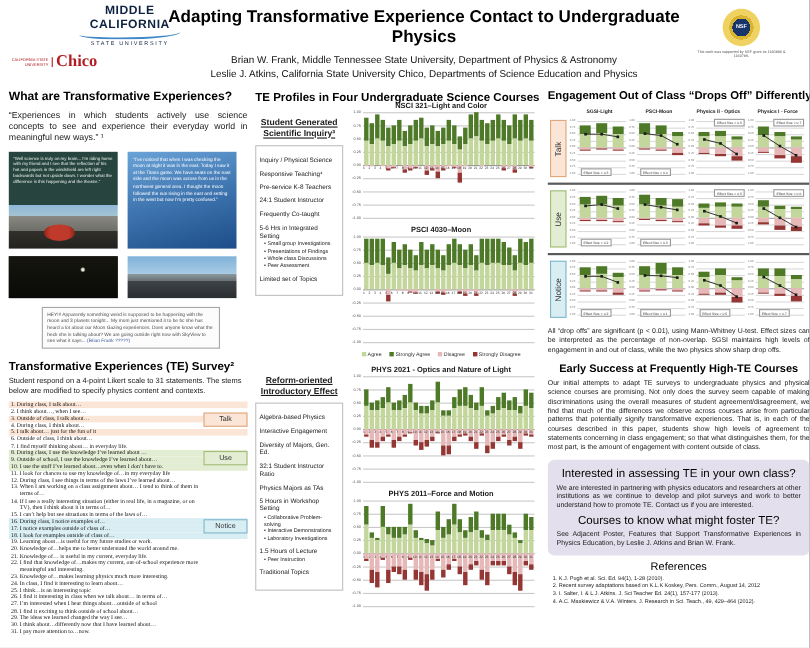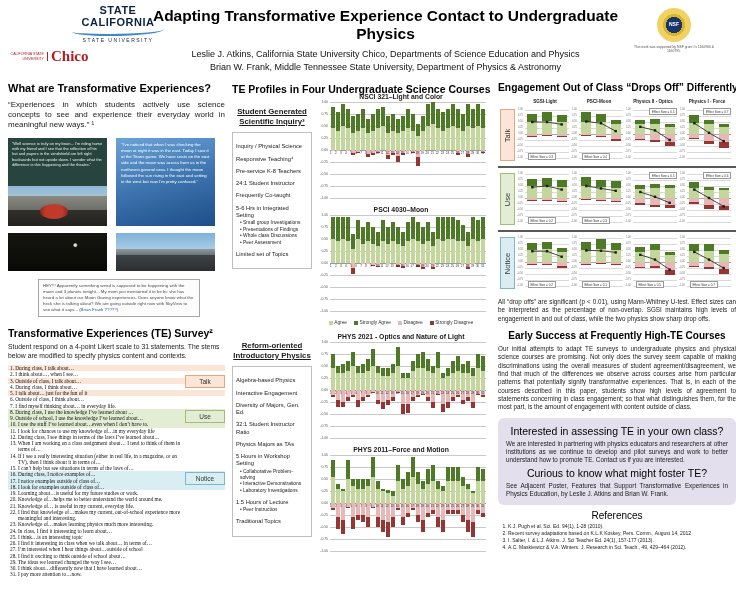--- a/index.html
+++ b/index.html
@@ -99,34 +99,34 @@
   .h-refs{font-size:10px;text-align:center;font-weight:normal;margin-top:5px;}
   .refs{font-size:5px;line-height:1.45;margin-top:2px;color:#222;padding-left:10px;}
 </style>
 </head>
 <body>
 
 <div class="poster">
 
   <div class="hdr">
     <div class="mtsu">
-      <div class="l1">STATE</div>
+      <div class="l1">MIDDLE</div>
       <div class="l1">CALIFORNIA</div>
       <div class="swoosh"></div>
       <div class="l3">STATE UNIVERSITY</div>
     </div>
     <div class="chico">
       <div class="small">CALIFORNIA STATE UNIVERSITY</div>
       <div class="name">Chico</div>
     </div>
     <div class="hdr-center">
       <div class="hdr-title">Adapting Transformative Experience Contact to Undergraduate Physics</div>
       <div class="hdr-auth">
+        <div>Brian W. Frank, Middle Tennessee State University, Department of Physics &amp; Astronomy</div>
         <div>Leslie J. Atkins, California State University Chico, Departments of Science Education and Physics</div>
-        <div>Brian W. Frank, Middle Tennessee State University, Department of Physics &amp; Astronomy</div>
       </div>
     </div>
     <div class="nsf">
       <div class="nsf-logo">
           <span>NSF</span>
         </div>
       <div class="nsf-note">This work was supported by NSF grant #s 1160966 &amp; 1160795.</div>
     </div>
   </div>
 
@@ -199,21 +199,21 @@
           <div class="box-item">5-6 Hrs in Integrated Setting<div class="box-sub">
               <div>• Small group Investigations</div>
               <div>• Presentations of Findings</div>
               <div>• Whole class Discussions</div>
               <div>• Peer Assessment</div>
             </div></div>
           <div class="box-item">Limited set of Topics</div>
         </div>
     </div>
     <div class="mid-info2">
-      <div class="info-head">Reform-oriented Introductory Physics</div>
+      <div class="info-head">Reform-oriented Introductory Effect</div>
       <div class="info-box" id="reform-box">
           <div class="box-item">Algebra-based Physics</div>
           <div class="box-item">Interactive Engagement</div>
           <div class="box-item">Diversity of Majors, Gen. Ed.</div>
           <div class="box-item">32:1 Student Instructor Ratio</div>
           <div class="box-item">Physics Majors as TAs</div>
           <div class="box-item">5 Hours in Workshop Setting<div class="box-sub">
               <div>• Collaborative Problem-solving</div>
               <div>• Interactive Demonstrations</div>
               <div>• Laboratory Investigations</div>
@@ -1401,21 +1401,21 @@
             <div class="efx" style="bottom: 5px; left: 10px;">Effect Size = 0.7</div>
           </div>
         </div>
       </div>
     <div class="rnote jtext">All “drop offs” are significant (p &lt; 0.01), using Mann-Whitney U-test. Effect sizes can be interpreted as the percentage of non-overlap. SGSI maintains high levels of engagement in and out of class, while the two physics show sharp drop offs.</div>
     <h2 class="h-early">Early Success at Frequently High-TE Courses</h2>
     <div class="early jtext">Our initial attempts to adapt TE surveys to undergraduate physics and physical science courses are promising. Not only does the survey seem capable of making discriminations using the overall measures of student agreement/disagreement, we find that much of the differences we observe across courses arise from particular patterns that potentially signify transformative experiences. That is, in each of the courses described in this paper, students show high levels of agreement to statements concerning in class engagement; so that what distinguishes them, for the most part, is the amount of engagement with content outside of class.</div>
     <div class="lavbox">
       <div class="lav-h">Interested in assessing TE in your own class?</div>
       <div class="lav-t jtext">We are interested in partnering with physics educators and researchers at other institutions as we continue to develop and pilot surveys and work to better understand how to promote TE. Contact us if you are interested.</div>
-      <div class="lav-h">Curious to know what might foster TE?</div>
+      <div class="lav-h">Courses to know what might foster TE?</div>
       <div class="lav-t jtext">See Adjacent Poster, Features that Support Transformative Experiences in Physics Education, by Leslie J. Atkins and Brian W. Frank.</div>
     </div>
     <h2 class="h-refs">References</h2>
     <ol class="refs" id="refs-list">
         <li>K.J. Pugh et al. Sci. Ed. 94(1), 1-28 (2010).</li>
         <li>Recent survey adaptations based on K.L.K Koskey, Pers. Comm., August 14, 2012</li>
         <li>I. Salter, I. &amp; L.J. Atkins. J. Sci Teacher Ed. 24(1), 157-177 (2013).</li>
         <li>A.C. Maskiewicz &amp; V.A. Winters. J. Research in Sci. Teach., 49, 429–464 (2012).</li>
       </ol>
   </div>

